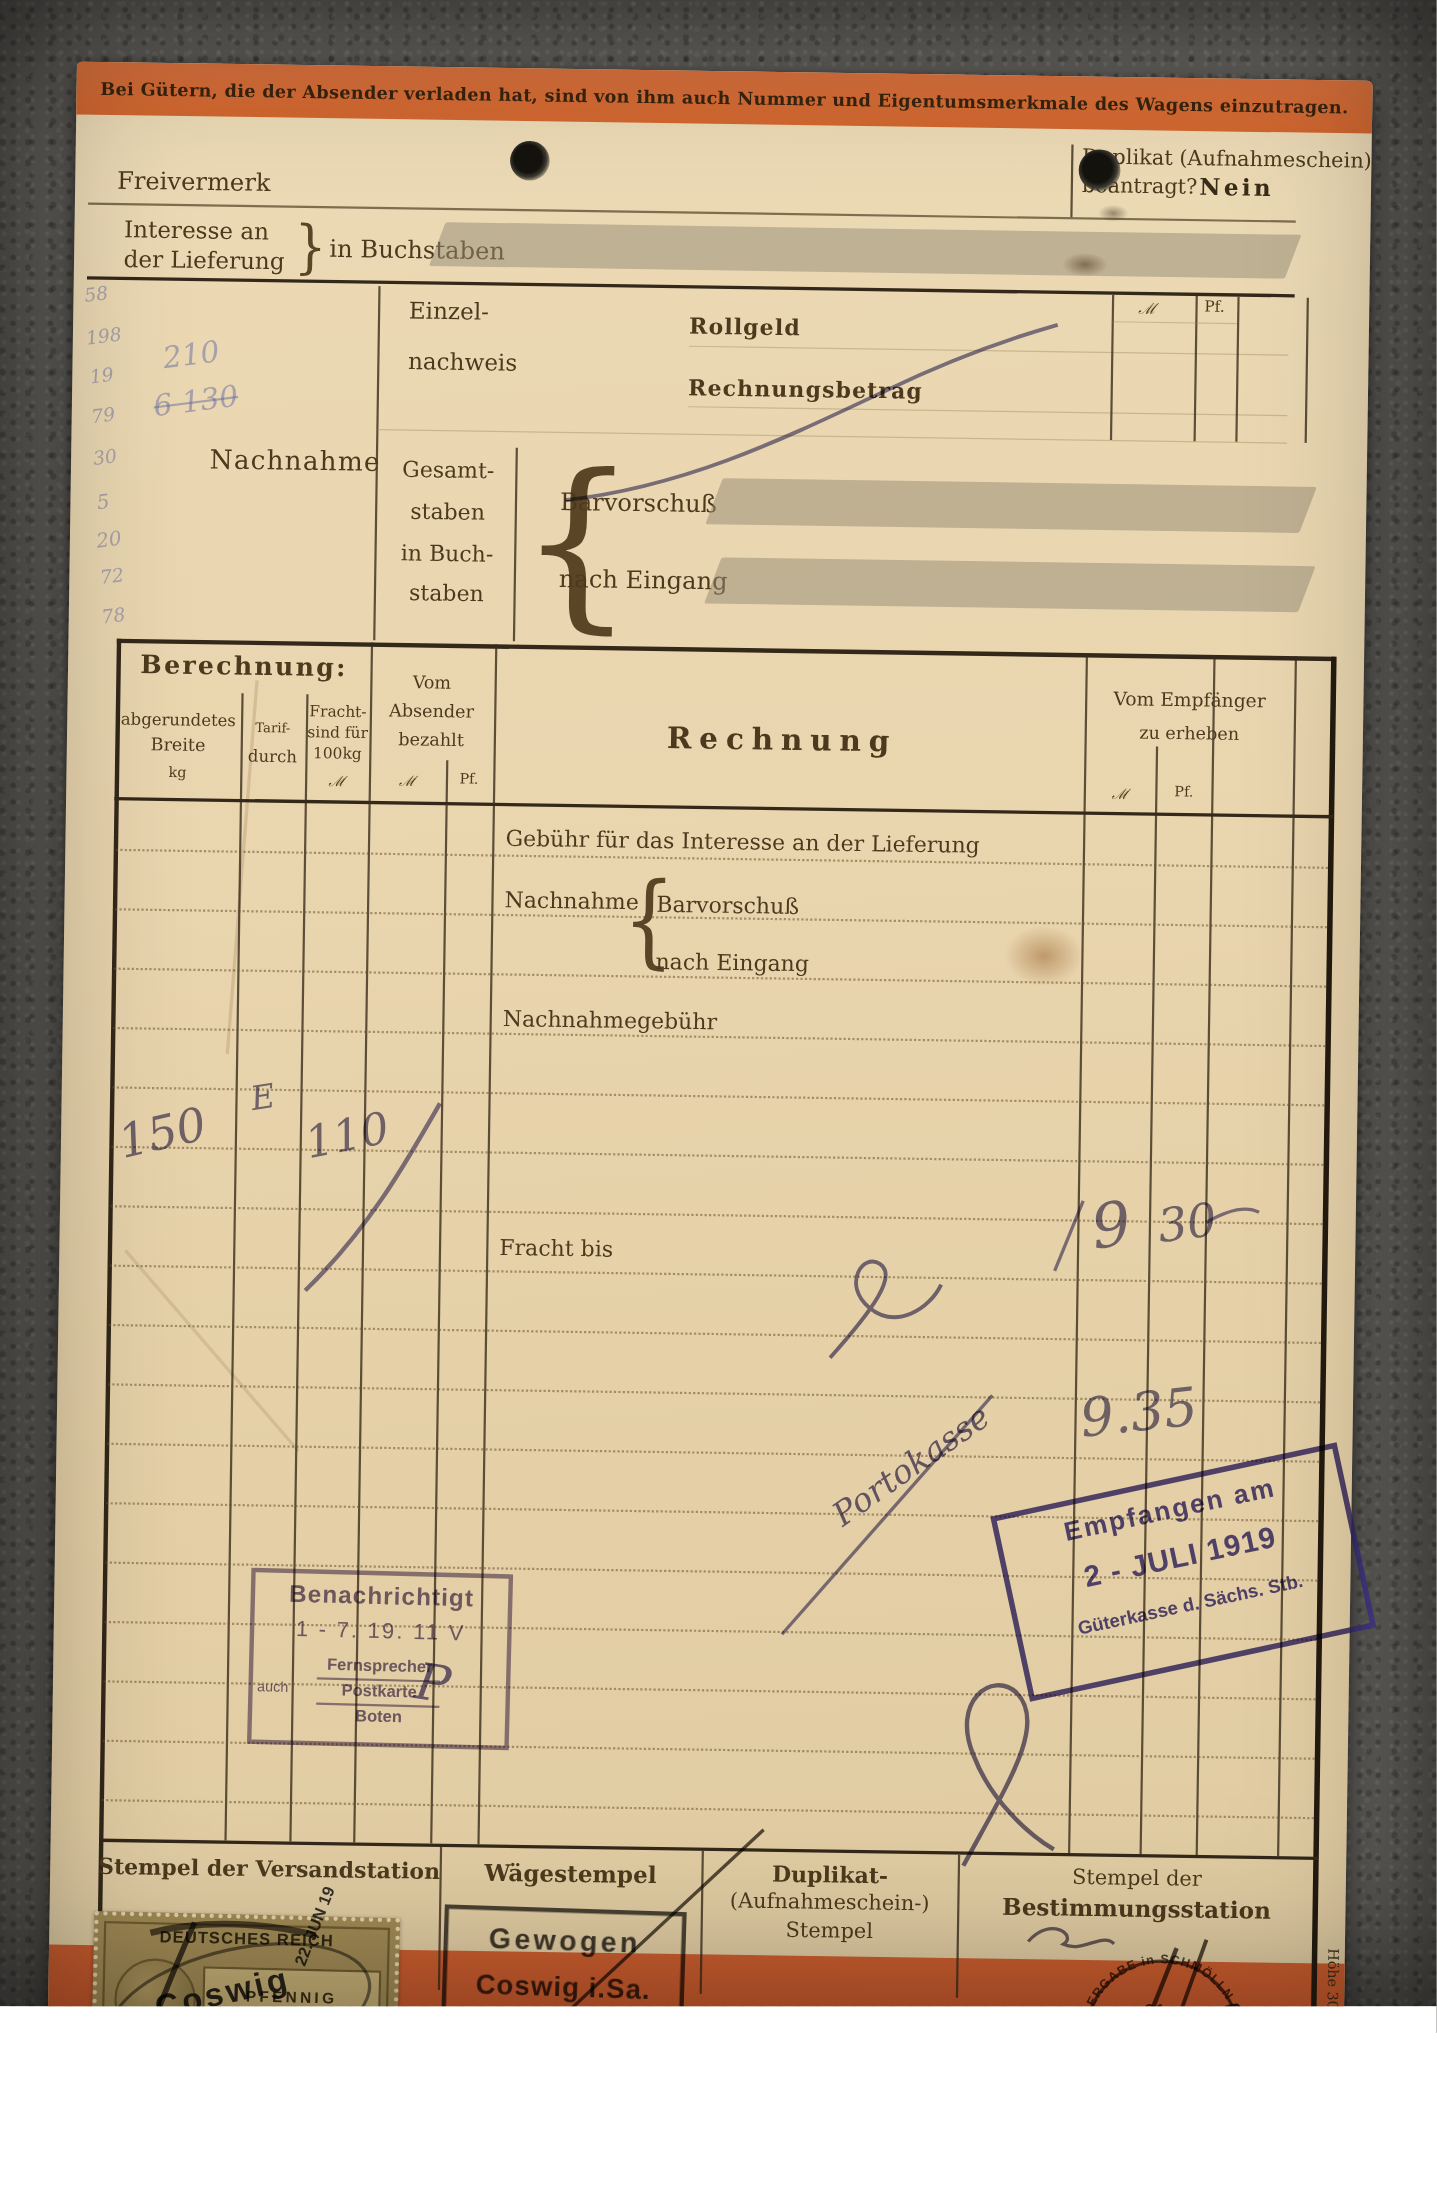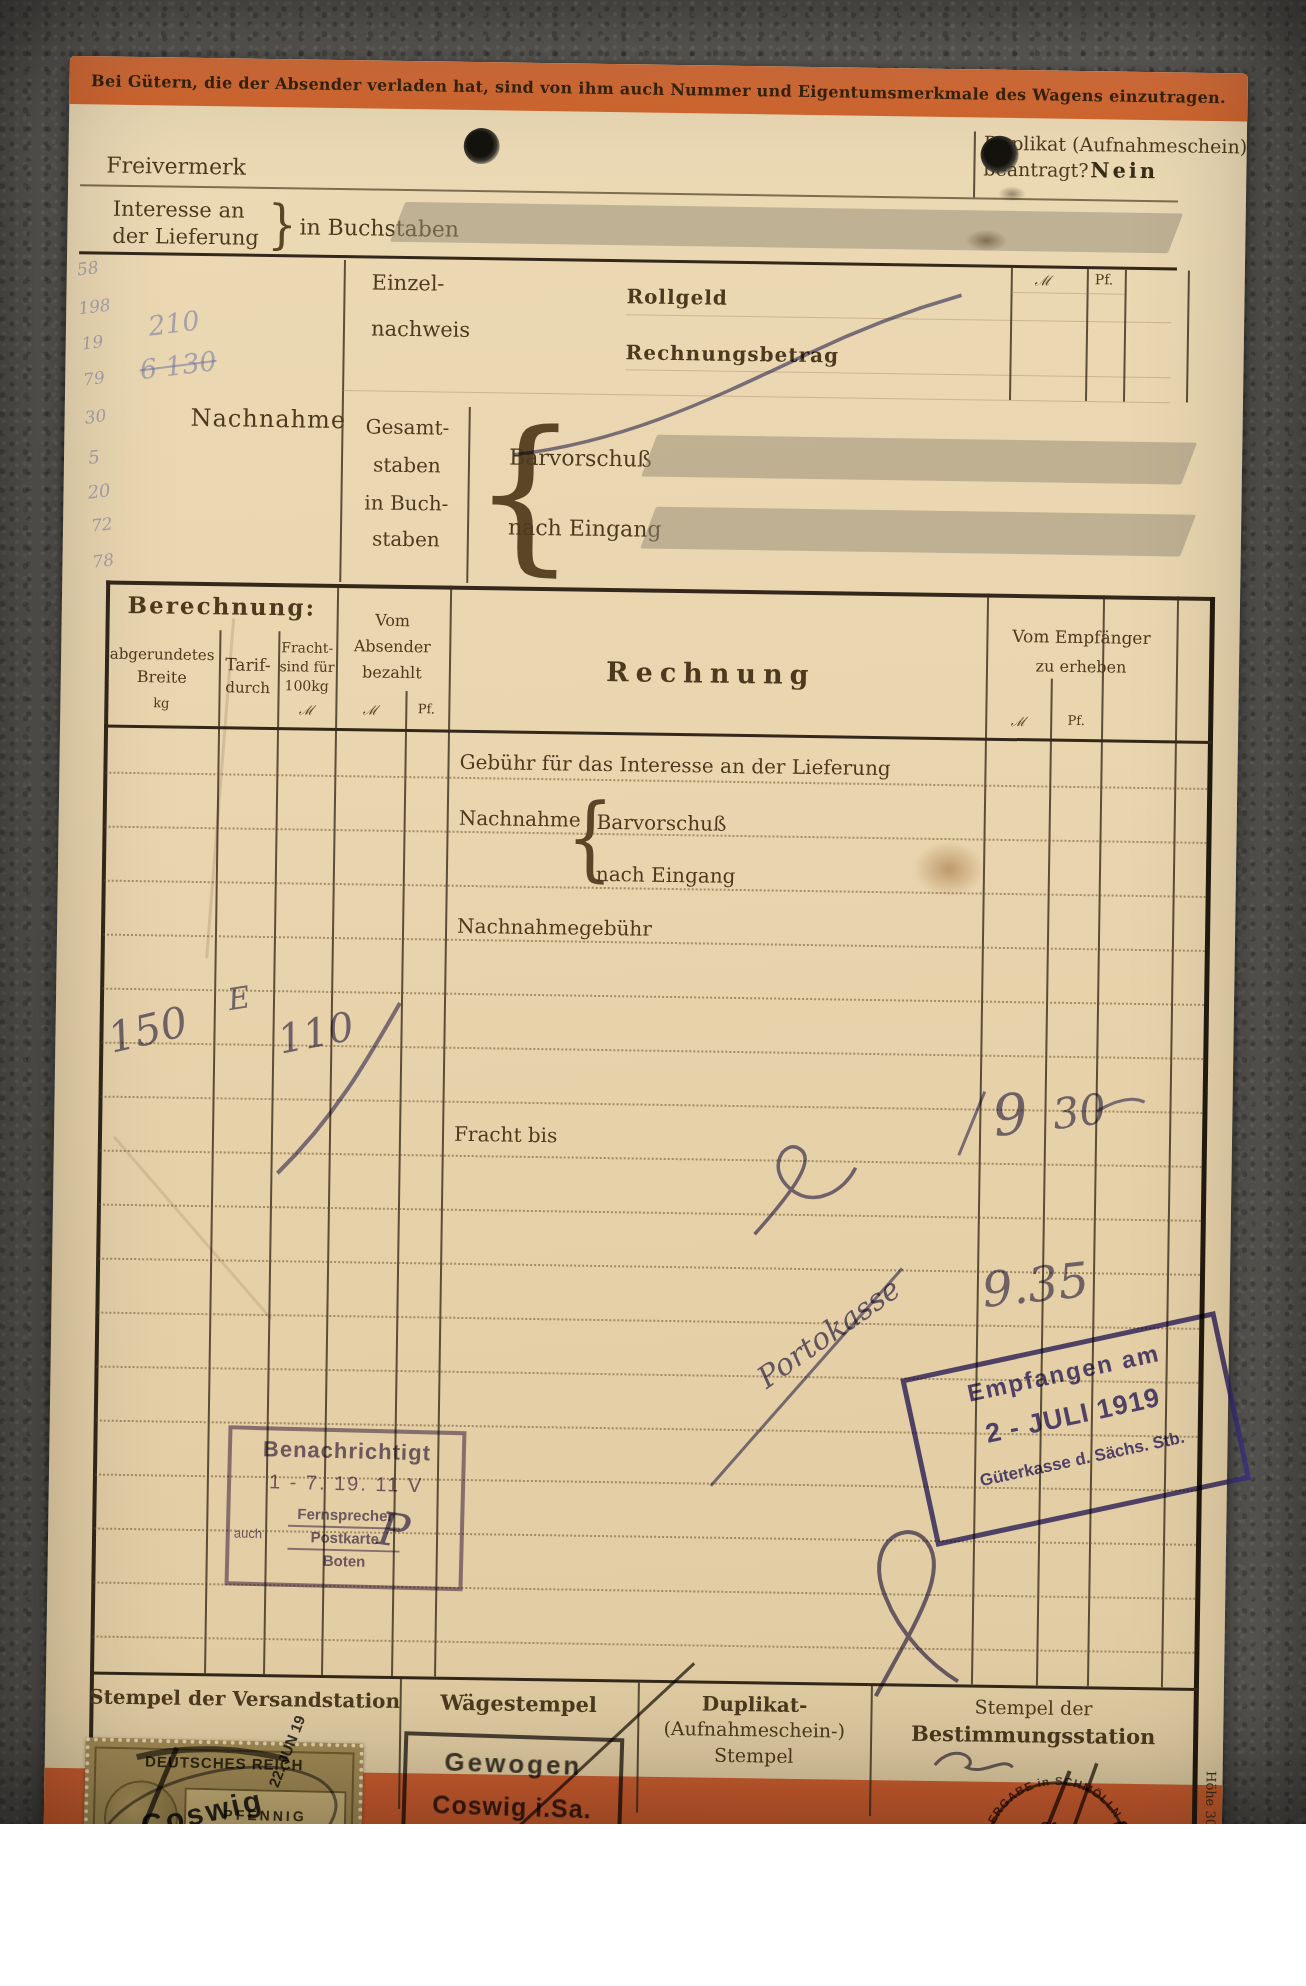--- a/index.html
+++ b/index.html
@@ -116,21 +116,21 @@
   <div class="vl" style="left:388px;top:524px;width:2px;height:1091px;"></div>
   <div class="vl" style="left:925px;top:524px;width:2px;height:1091px;"></div>
   <div class="vl" style="left:990px;top:608px;width:2px;height:1007px;"></div>
   <div class="vl" style="left:1041px;top:524px;width:2px;height:1091px;"></div>
   <div class="vl" style="left:1115px;top:524px;width:2px;height:1091px;"></div>
 
   <span class="t c b" style="left:160px;top:534px;font-size:23px;letter-spacing:2px;">Berechnung:</span>
   <span class="t c" style="left:101px;top:588px;font-size:15px;">abgerundetes</span>
   <span class="t c" style="left:101px;top:610px;font-size:16px;">Breite</span>
   <span class="t c" style="left:101px;top:638px;font-size:13px;">kg</span>
-  <span class="t c" style="left:187px;top:596px;font-size:17px;">Tarif-</span>
+  <span class="t c" style="left:187px;top:596px;font-size:12px;">Tarif-</span>
   <span class="t c" style="left:187px;top:620px;font-size:15px;">durch</span>
   <span class="t c" style="left:246px;top:580px;font-size:14px;">Fracht-</span>
   <span class="t c" style="left:246px;top:599px;font-size:14px;">sind für</span>
   <span class="t c" style="left:246px;top:618px;font-size:14px;">100kg</span>
   <span class="t c" style="left:246px;top:641px;font-size:13px;font-style:italic;">ℳ</span>
   <span class="t c" style="left:331px;top:550px;font-size:16px;">Vom</span>
   <span class="t c" style="left:331px;top:576px;font-size:16px;">Absender</span>
   <span class="t c" style="left:331px;top:602px;font-size:16px;">bezahlt</span>
   <span class="t c" style="left:310px;top:640px;font-size:13px;font-style:italic;">ℳ</span>
   <span class="t c" style="left:366px;top:640px;font-size:13px;">Pf.</span>

